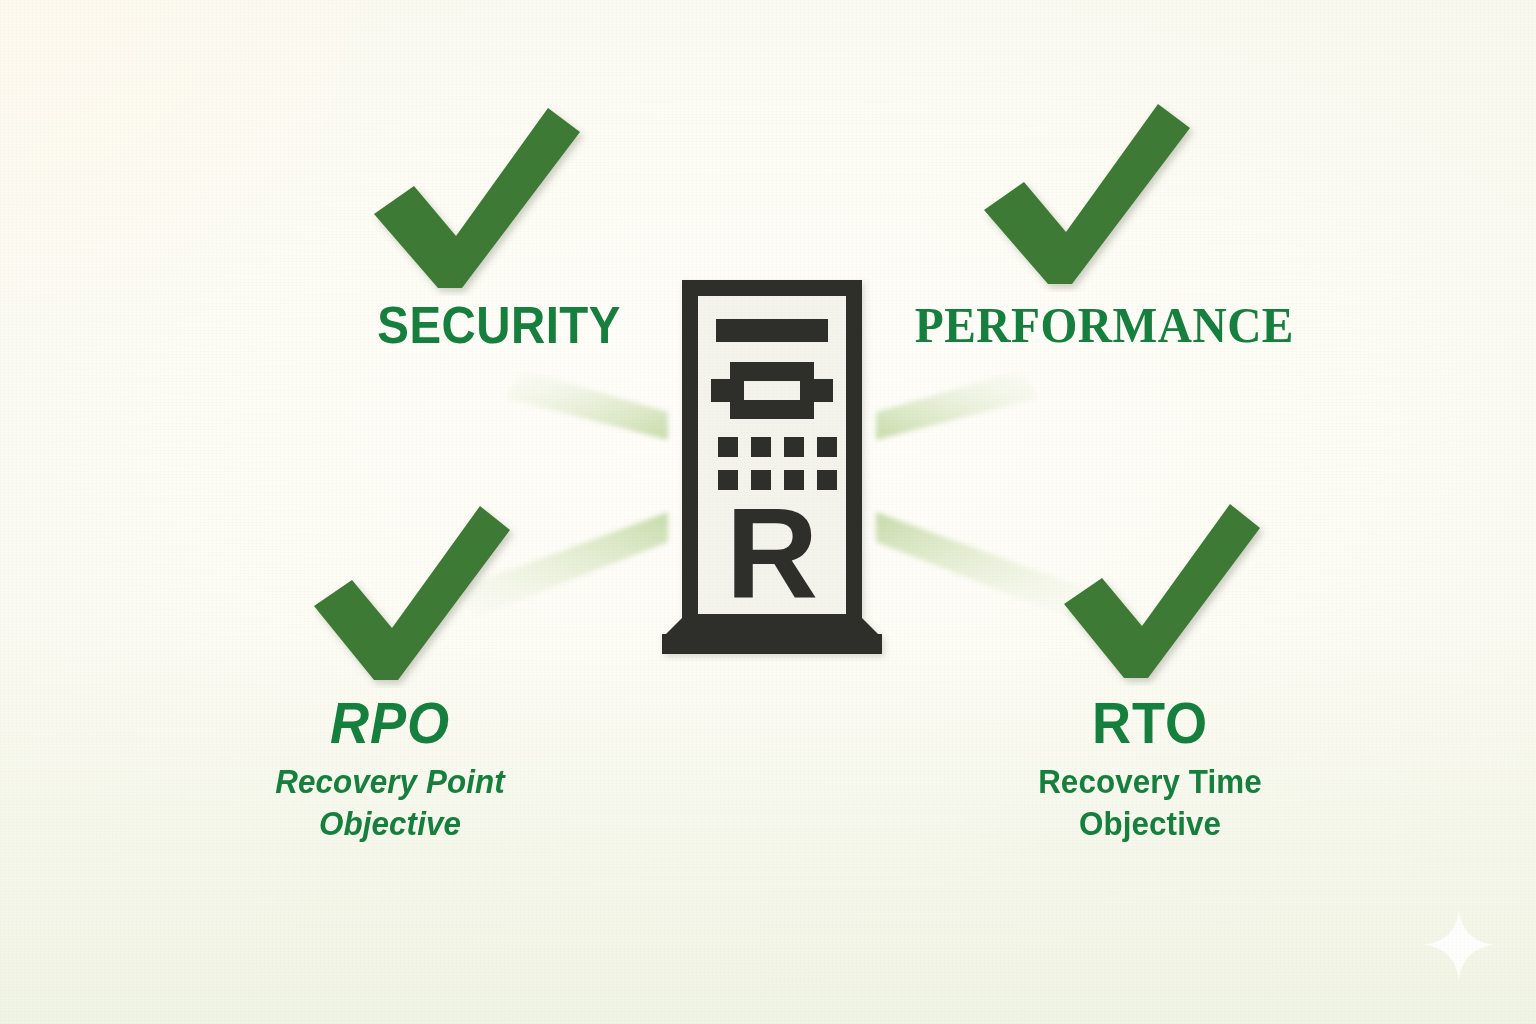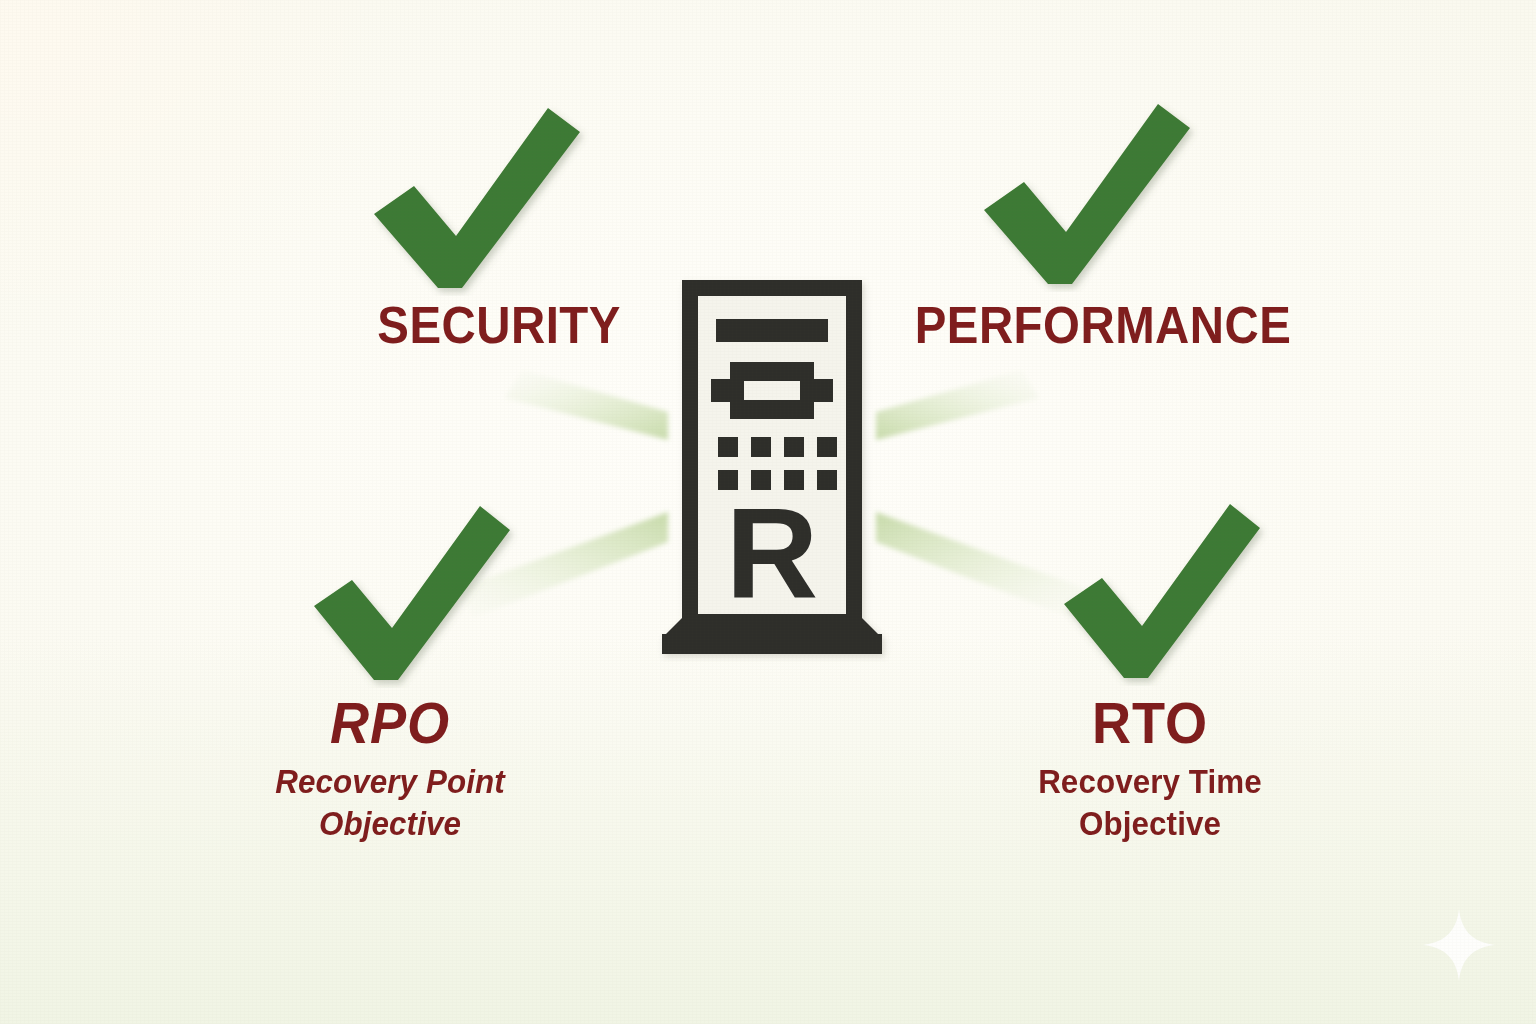--- a/index.html
+++ b/index.html
@@ -65,21 +65,21 @@
 
   
   .check {
     position: absolute;
   }
 
   
   .label-block {
     position: absolute;
     text-align: center;
-    color: #7f1d1d;
+    color: #15803d;
     user-select: none;
   }
   .label-top {
     font-size: 51px;
     font-weight: 700;
     letter-spacing: 0.5px;
     line-height: 1;
     white-space: nowrap;
     transform: scaleX(0.93);
   }
@@ -97,21 +97,21 @@
     line-height: 1.28;
     margin-top: 9px;
     letter-spacing: 0.1px;
     transform: scaleX(0.95);
   }
   .label-sub .sub-line { display: block; white-space: nowrap; }
 
   #lbl-security   { left: 246px; top: 300px; width: 400px; }
   #lbl-security .label-top { text-align: right; padding-right: 12px; }
 
-  #lbl-performance { left: 900px; top: 300px; width: 420px; }
+  #lbl-performance { left: 900px; top: 300px; width: 420px; font-family: Liberation Serif, serif; }
   #lbl-performance .label-top { text-align: left; }
 
   #lbl-rpo { left: 190px; top: 694px; width: 400px; font-style: italic; }
   #lbl-rto { left: 950px; top: 694px; width: 400px; }
 
   
   .sparkle {
     position: absolute;
     right: 38px;
     bottom: 40px;

